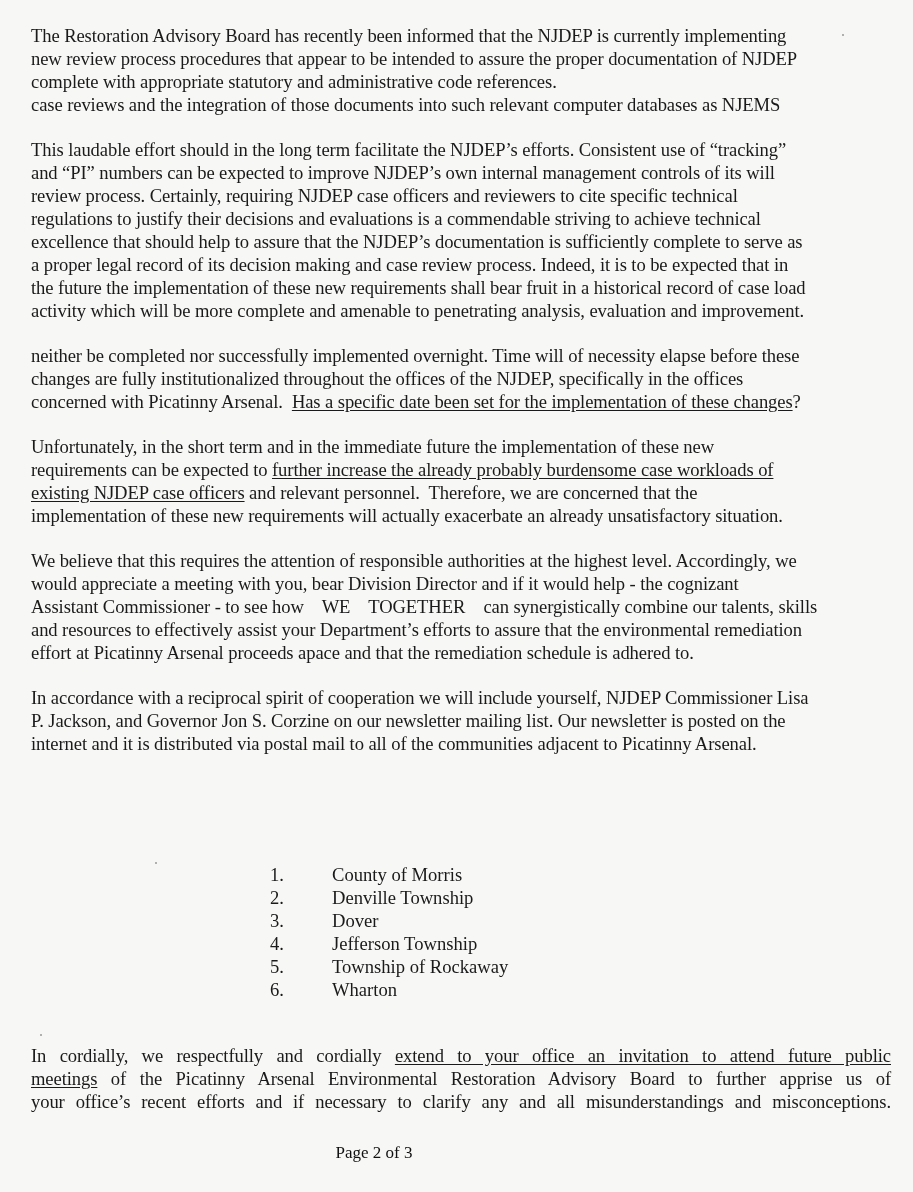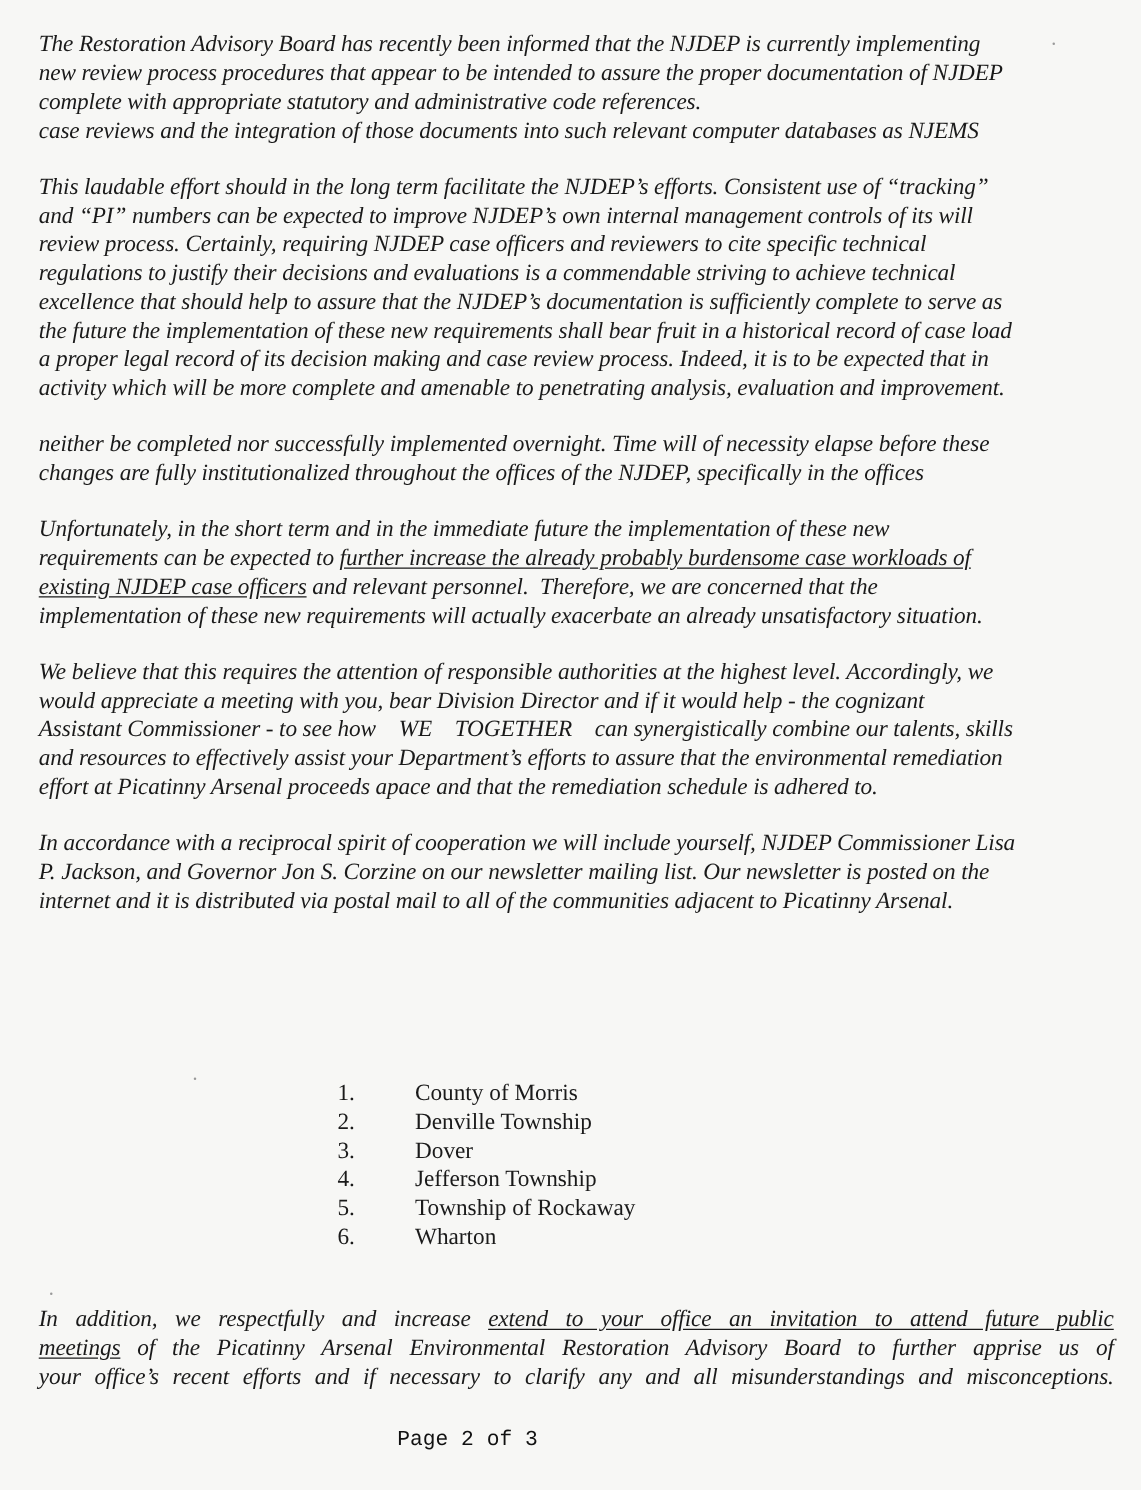--- a/index.html
+++ b/index.html
@@ -24,21 +24,20 @@
       line-height: 23px;
       letter-spacing: -0.1px;
     }
     .para {
       margin: 0 0 22px 0;
       white-space: nowrap;
     }
     .line {
       display: block;
       height: 23px;
-      font-style: italic;
     }
     .justify-block .line {
       text-align: justify;
       text-align-last: justify;
     }
     .u {
       text-decoration: underline;
       text-underline-offset: 2px;
     }
     .list {
@@ -54,21 +53,21 @@
     }
     .list-num {
       width: 62px;
     }
     .footer {
       position: absolute;
       left: 0;
       width: 748px;
       top: 1143px;
       text-align: center;
-      font-family: Liberation Mono, monospace;
+      font-family: Liberation Serif, serif;
       font-size: 17px;
       color: #111;
     }
     .speck {
       position: absolute;
       width: 2px;
       height: 2px;
       background: #999;
       border-radius: 50%;
     }
@@ -84,28 +83,29 @@
     <span class="line">complete with appropriate statutory and administrative code references.</span>
     <span class="line">case reviews and the integration of those documents into such relevant computer databases as NJEMS</span>
   </div>
 
   <div class="para">
     <span class="line">This laudable effort should in the long term facilitate the NJDEP’s efforts.  Consistent use of “tracking”</span>
     <span class="line">and “PI” numbers can be expected to improve NJDEP’s own internal management controls of its will</span>
     <span class="line">review process.  Certainly, requiring NJDEP case officers and reviewers to cite specific technical</span>
     <span class="line">regulations to justify their decisions and evaluations is a commendable striving to achieve technical</span>
     <span class="line">excellence that should help to assure that the NJDEP’s documentation is sufficiently complete to serve as</span>
+    <span class="line">a proper legal record of its decision making and case review process.  Indeed, it is to be expected that in</span>
     <span class="line">the future the implementation of these new requirements shall bear fruit in a historical record of case load</span>
-    <span class="line">a proper legal record of its decision making and case review process.  Indeed, it is to be expected that in</span>
     <span class="line">activity which will be more complete and amenable to penetrating analysis, evaluation and improvement.</span>
   </div>
 
   <div class="para">
     <span class="line">neither be completed nor successfully implemented overnight.  Time will of necessity elapse before these</span>
     <span class="line">changes are fully institutionalized throughout the offices of the NJDEP, specifically in the offices</span>
+    <span class="line"><span style="white-space:pre">concerned with Picatinny Arsenal.  </span><span class="u">Has a specific date been set for the implementation of these changes</span><span>?</span></span>
   </div>
 
   <div class="para">
     <span class="line">Unfortunately, in the short term and in the immediate future the implementation of these new</span>
     <span class="line"><span style="white-space:pre">requirements can be expected to </span><span class="u">further increase the already probably burdensome case workloads of</span></span>
     <span class="line"><span class="u">existing NJDEP case officers</span><span style="white-space:pre"> and relevant personnel.  Therefore, we are concerned that the</span></span>
     <span class="line">implementation of these new requirements will actually exacerbate an already unsatisfactory situation.</span>
   </div>
 
   <div class="para">
@@ -144,21 +144,21 @@
     <span class="list-num">5.</span>
     <span>Township of Rockaway</span>
   </div>
   <div class="list-item">
     <span class="list-num">6.</span>
     <span>Wharton</span>
   </div>
 </div>
 
 <div class="page justify-block" style="top:1044px;">
-  <span class="line" style="white-space:pre"><span>In addition, we respectfully and increase </span><span class="u">extend to your office an invitation to attend future public</span></span>
+  <span class="line" style="white-space:pre"><span>In cordially, we respectfully and cordially </span><span class="u">extend to your office an invitation to attend future public</span></span>
   <span class="line" style="white-space:pre"><span class="u">meetings</span><span> of the Picatinny Arsenal Environmental Restoration Advisory Board to further apprise us of</span></span>
   <span class="line">your office’s recent efforts and if necessary to clarify any and all misunderstandings and misconceptions.</span>
 </div>
 
 <div class="footer">Page 2 of 3</div>
 
 <span class="speck" style="left:842px;top:34px;"></span>
 <span class="speck" style="left:155px;top:862px;"></span>
 <span class="speck" style="left:40px;top:1034px;"></span>
 

